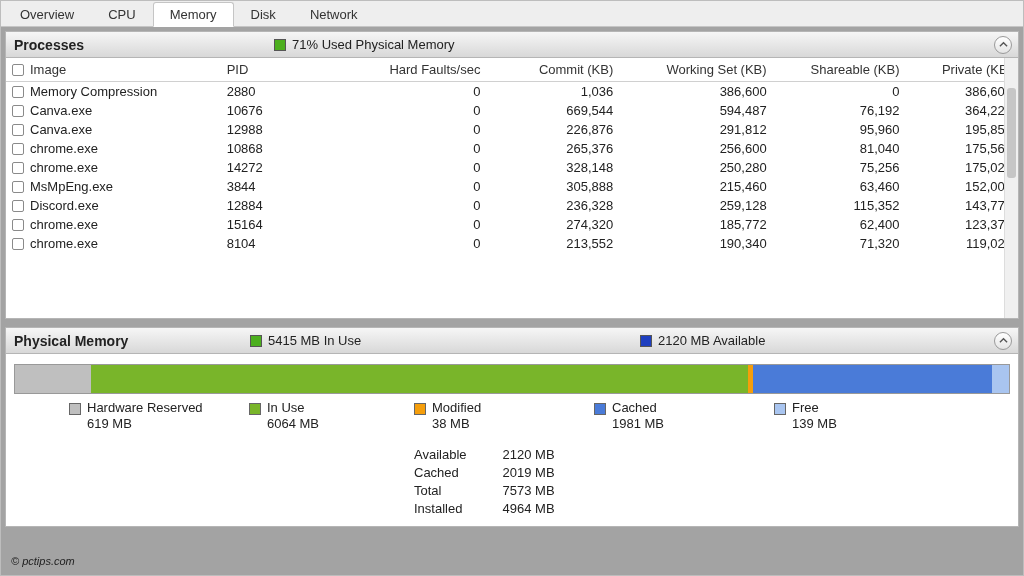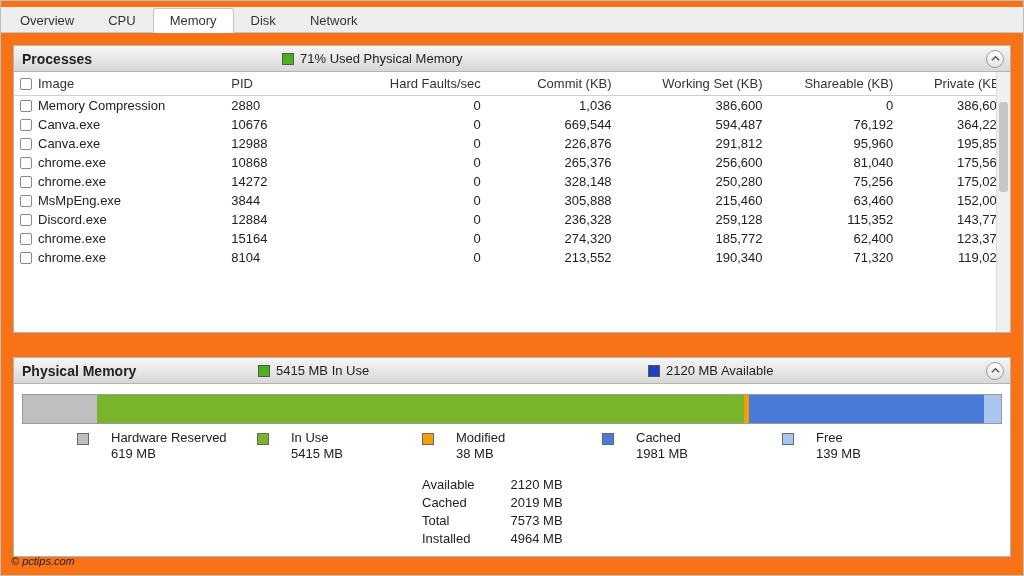--- a/index.html
+++ b/index.html
@@ -1,25 +1,25 @@
 <!DOCTYPE html>
 <html><head>
 <meta charset="utf-8">
 <style>
   * { box-sizing: border-box; }
   html,body { margin:0; padding:0; font-family: "Segoe UI", Tahoma, sans-serif; font-size:13px; color:#222; background:#fff; }
-  .window { width:1024px; height:576px; border:1px solid #bdbdbd; background:#f97316; position:relative; display:flex; flex-direction:column;justify-content:center; }
+  .window { width:1024px; height:576px; border:1px solid #bdbdbd; background:#a3a3a3; position:relative; display:flex; flex-direction:column; }
 
   
   .tabs { display:flex; align-items:flex-end; height:26px; background:#eee; border-bottom:1px solid #c5c5c5; padding-left:2px; }
   .tab { padding:4px 16px 4px 16px; border:1px solid transparent; border-bottom:none; cursor:default; color:#333; font-size:13px; }
   .tab.active { background:#fff; border:1px solid #c5c5c5; border-bottom:1px solid #fff; border-radius:3px 3px 0 0; position:relative; top:1px; }
 
   
-  .section { border:1px solid #b5b5b5; margin:12px; background:#fff; display:flex; flex-direction:column; }
+  .section { border:1px solid #b5b5b5; margin:4px; background:#fff; display:flex; flex-direction:column; }
   .section-header { height:26px; display:flex; align-items:center; padding:0 8px; background:linear-gradient(#f6f6f6,#d8d8d8); border-bottom:1px solid #b5b5b5; position:relative; }
   .section-header .title { font-weight:bold; font-size:14px; width:260px; }
   .section-header .stat { display:flex; align-items:center; gap:6px; margin-right:40px; }
   .swatch { width:12px; height:12px; border:1px solid #555; display:inline-block; }
   .collapse { position:absolute; right:6px; width:18px; height:18px; border:1px solid #9a9a9a; border-radius:50%; background:linear-gradient(#fff,#e5e5e5); display:flex; align-items:center; justify-content:center; cursor:pointer; }
   .collapse svg { width:9px; height:9px; }
 
   
   .proc-wrap { flex:1; overflow:hidden; position:relative; }
   .proc-table { width:100%; border-collapse:collapse; font-size:13px; }
@@ -28,21 +28,21 @@
   .proc-table td { padding:2px 6px; white-space:nowrap; }
   .cb { width:12px; height:12px; border:1px solid #8a8a8a; border-radius:2px; display:inline-block; margin-right:6px; vertical-align:-2px; }
   .scrollbar { position:absolute; right:0; top:0; bottom:0; width:14px; background:#f0f0f0; border-left:1px solid #ddd; }
   .scrollbar .thumb { position:absolute; left:2px; right:2px; top:30px; height:90px; background:#c6c6c6; border-radius:3px; }
 
   
   .mem-body { padding:10px 8px 6px 8px; }
   .mem-bar { height:30px; border:1px solid #999; display:flex; width:100%; }
   .seg { height:100%; }
   .legend-row { display:flex; margin-top:6px; }
-  .legend-item { display:flex; align-items:flex-start; gap:22px; }
+  .legend-item { display:flex; align-items:flex-start; gap:6px; }
   .legend-item .sw { width:12px; height:12px; border:1px solid #666; margin-top:3px; }
   .legend-text { line-height:16px; }
   .legend-text .name { }
   .legend-text .val { }
 
   .mem-stats { display:flex; gap:36px; margin:6px 0 2px 400px; }
   .mem-stats .labels, .mem-stats .vals { line-height:18px; }
   .mem-stats .labels { text-align:left; }
   .mem-stats .vals { text-align:left; }
 
@@ -207,21 +207,21 @@
             <span class="sw" style="background: rgb(191, 191, 191);"></span>
             <div class="legend-text">
               <div class="name">Hardware Reserved</div>
               <div class="val">619 MB</div>
             </div>
           </div>
           <div class="legend-item" style="position: absolute; left: 235px;">
             <span class="sw" style="background: rgb(121, 181, 42);"></span>
             <div class="legend-text">
               <div class="name">In Use</div>
-              <div class="val">5415 MB</div>
+              <div class="val">6064 MB</div>
             </div>
           </div>
           <div class="legend-item" style="position: absolute; left: 400px;">
             <span class="sw" style="background: rgb(245, 158, 11);"></span>
             <div class="legend-text">
               <div class="name">Modified</div>
               <div class="val">38 MB</div>
             </div>
           </div>
           <div class="legend-item" style="position: absolute; left: 580px;">

